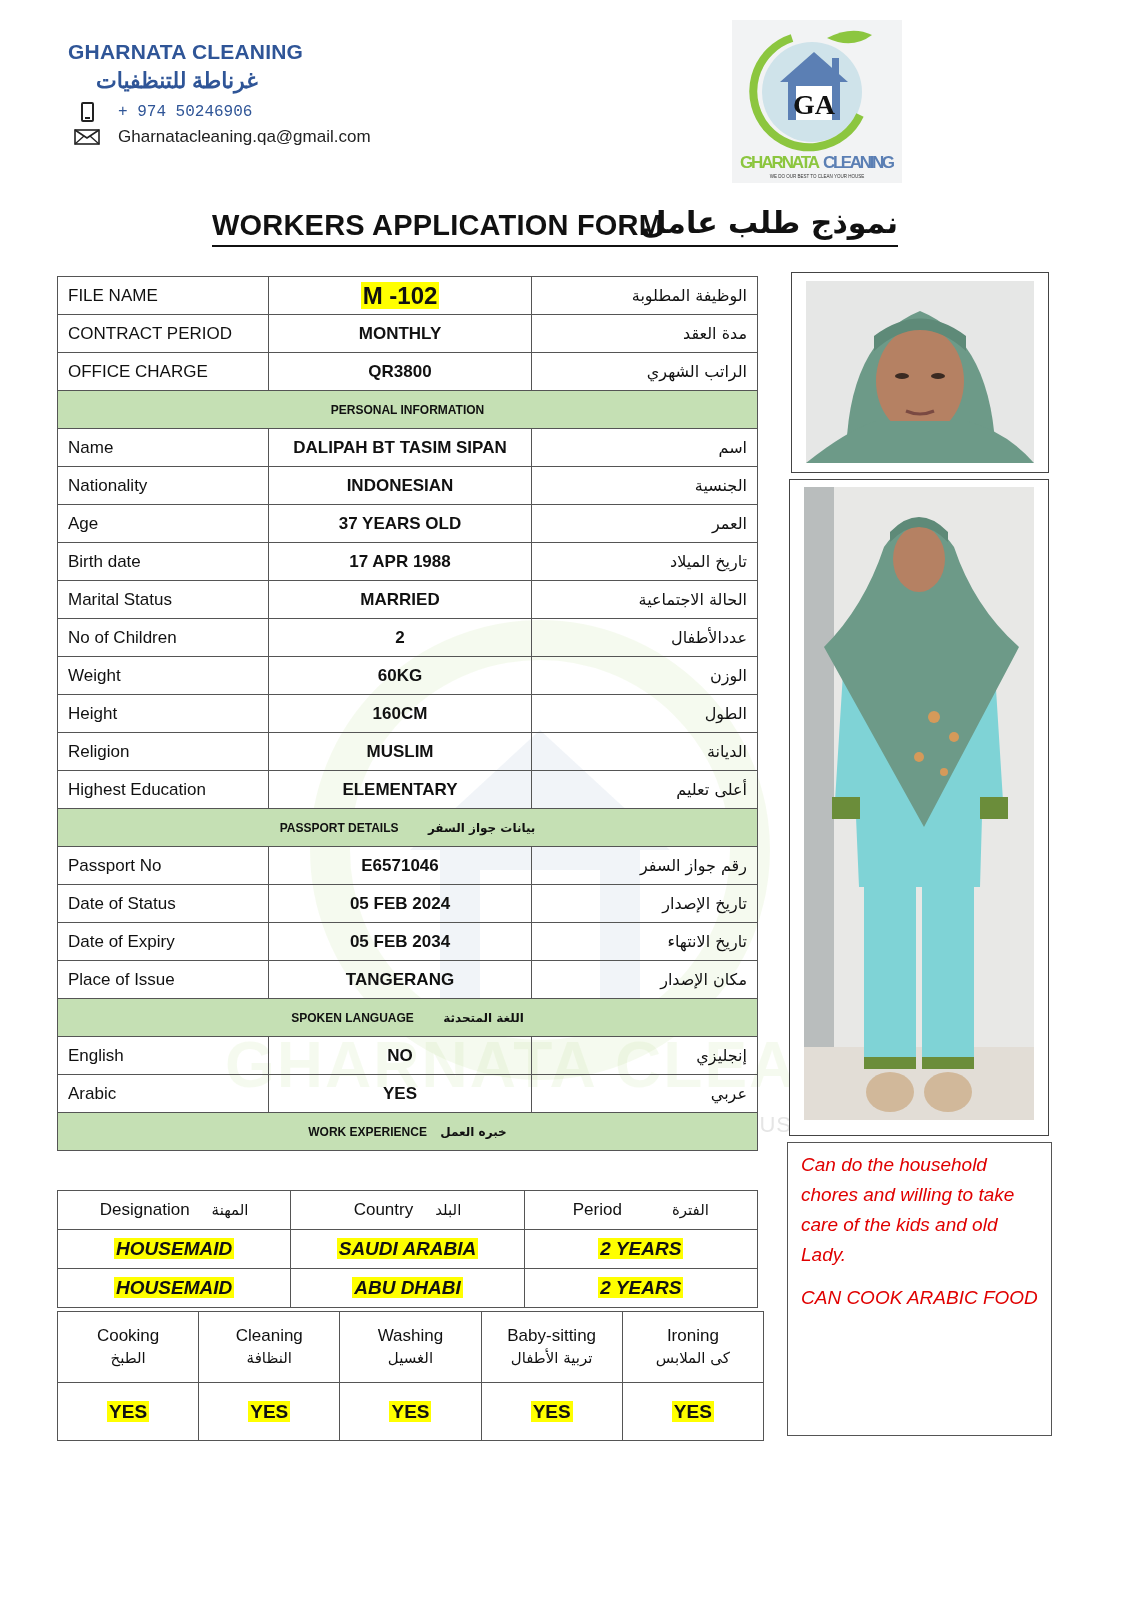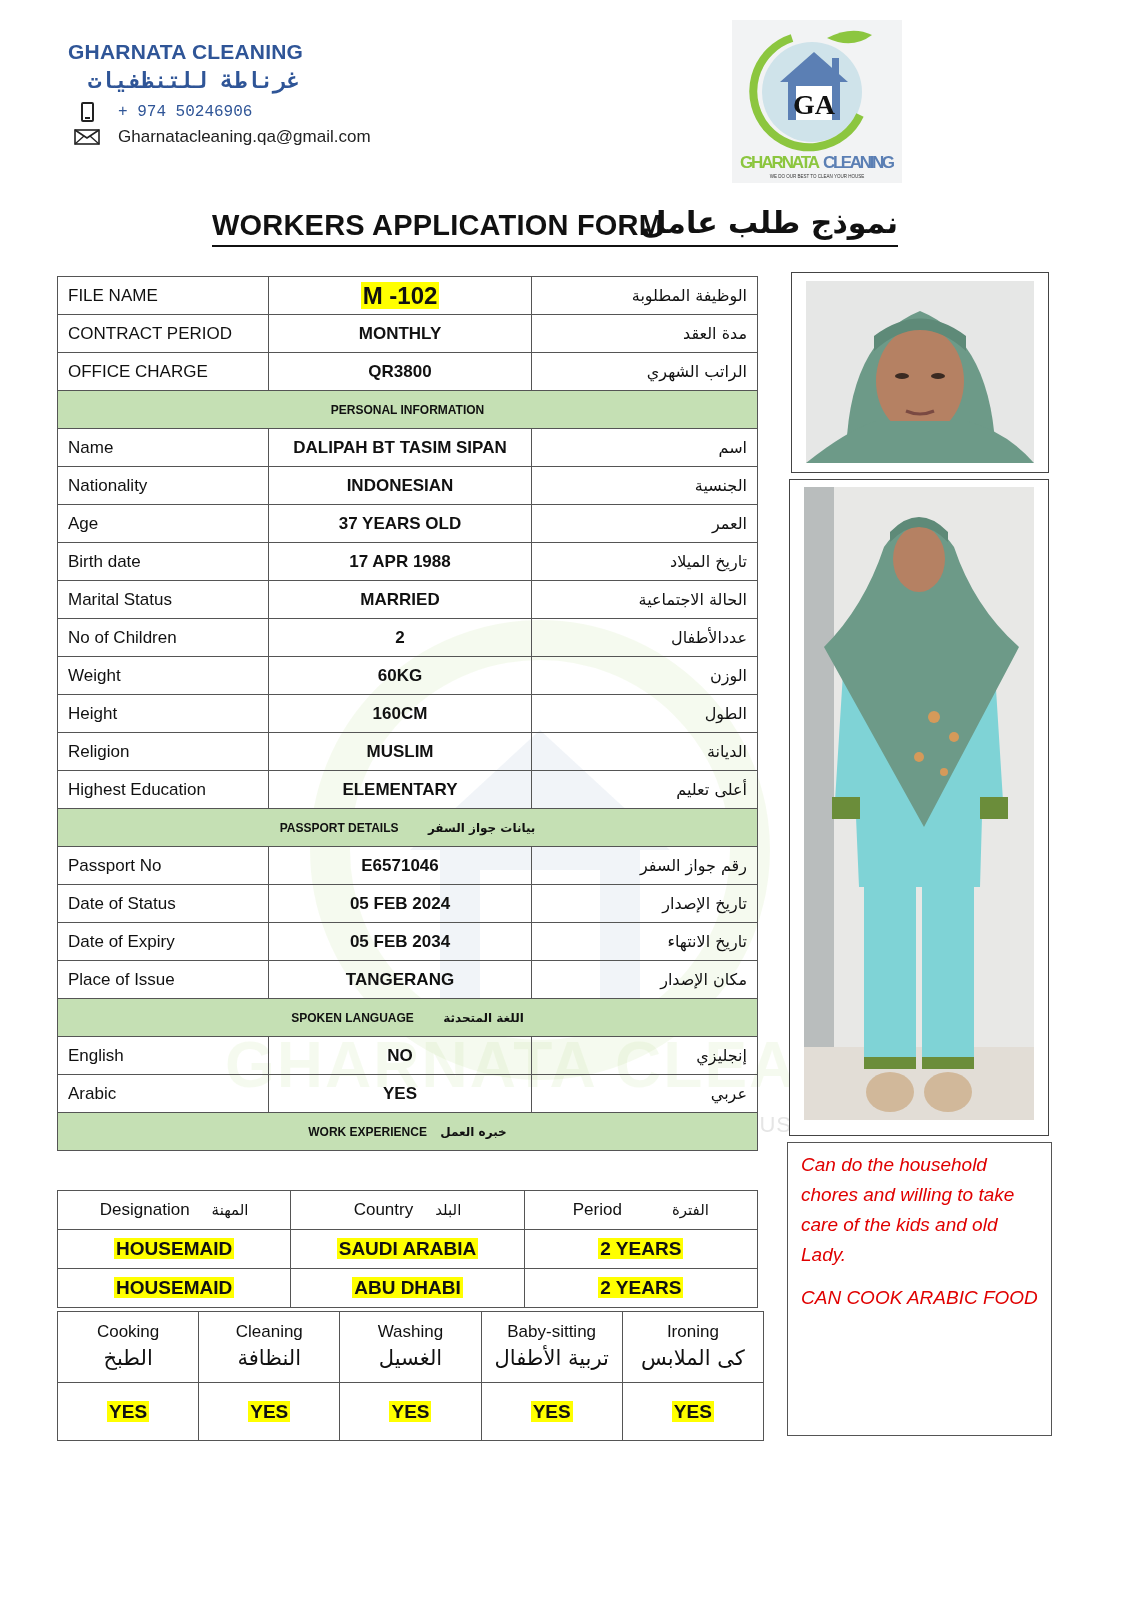--- a/index.html
+++ b/index.html
@@ -2,21 +2,21 @@
 <html><head>
 <meta charset="utf-8">
 <style>
   html, body { margin: 0; padding: 0; background: #ffffff; }
   body { width: 1131px; height: 1600px; position: relative; overflow: hidden;
          font-family: "Liberation Sans", "DejaVu Sans", sans-serif; color: #111; }
   .abs { position: absolute; }
 
   
   .brand-en { left: 68px; top: 40px; font-size: 21px; font-weight: bold; color: #2f5597; letter-spacing: 0.2px; }
-  .brand-ar { left: 88px; top: 68px; font-size: 22px; font-weight: bold; color: #2f5597; direction: rtl; font-family: Liberation Mono, monospace; }
+  .brand-ar { left: 96px; top: 68px; font-size: 22px; font-weight: bold; color: #2f5597; direction: rtl; font-family: Liberation Serif, serif; }
   .contact-row { left: 72px; display: flex; align-items: center; font-size: 16px; }
   .contact-row.phone { top: 102px; color: #2f5597; font-family: Liberation Mono, monospace; }
   .contact-row.email { top: 127px; color: #222; font-size: 17px; }
   .icon-box { width: 30px; display: flex; justify-content: center; margin-right: 16px; }
   .phone-icon { width: 9px; height: 16px; border: 2px solid #222; border-radius: 2px; position: relative; }
   .phone-icon::after { content: ""; position: absolute; left: 2px; bottom: 1px; width: 5px; height: 2px; background: #222; }
   .mail-icon { width: 26px; height: 16px; }
 
   
   .logo { left: 732px; top: 20px; width: 170px; height: 163px; background: #f2f3f4; }
@@ -35,27 +35,27 @@
   .main-table td.ar { text-align: right; direction: rtl; font-family: "DejaVu Sans", sans-serif; font-size: 16px; }
   .main-table td.sec { background: #c5e0b4; text-align: center; font-weight: bold; font-size: 12px; }
   .main-table td.sec .sec-ar { font-family: "DejaVu Sans", sans-serif; margin-left: 26px; direction: rtl; }
   .hl { background: #ffff00; padding: 0 2px; }
   .file-val { font-size: 24px; }
 
   .exp-table { left: 57px; top: 1190px; width: 701px; border-collapse: collapse; table-layout: fixed; }
   .exp-table td { border: 1.5px solid #555; height: 36px; text-align: center; font-size: 17px; }
   .exp-table td.hd { font-weight: normal; }
   .exp-table td.hd .ar { font-family: "DejaVu Sans", sans-serif; margin-left: 22px; font-size: 15px; }
-  .exp-table td.dv { font-weight: bold; font-size: 19px; }
+  .exp-table td.dv { font-weight: bold; font-size: 19px; font-style: italic; }
 
   .skills-table { left: 57px; top: 1311px; width: 707px; border-collapse: collapse; table-layout: fixed; }
   .skills-table td { border: 1.5px solid #555; text-align: center; font-size: 17px; }
   .skills-table tr.head td { height: 68px; line-height: 1.35; }
   .skills-table tr.vals td { height: 55px; font-weight: bold; font-size: 19px; }
-  .skills-table .ar { display: block; font-family: "DejaVu Sans", sans-serif; font-size: 21px; }
+  .skills-table .ar { display: block; font-family: "DejaVu Sans", sans-serif; font-size: 15px; }
 
   
   .photo-frame { border: 1.5px solid #444; background: #fff; }
   .photo1 { left: 791px; top: 272px; width: 256px; height: 199px; }
   .photo2 { left: 789px; top: 479px; width: 258px; height: 655px; }
   .photo-inner { position: absolute; background: #e9eaea; overflow: hidden; }
   .photo1 .photo-inner { left: 14px; top: 8px; width: 228px; height: 182px; }
   .photo2 .photo-inner { left: 14px; top: 7px; width: 230px; height: 633px; }
 
   

